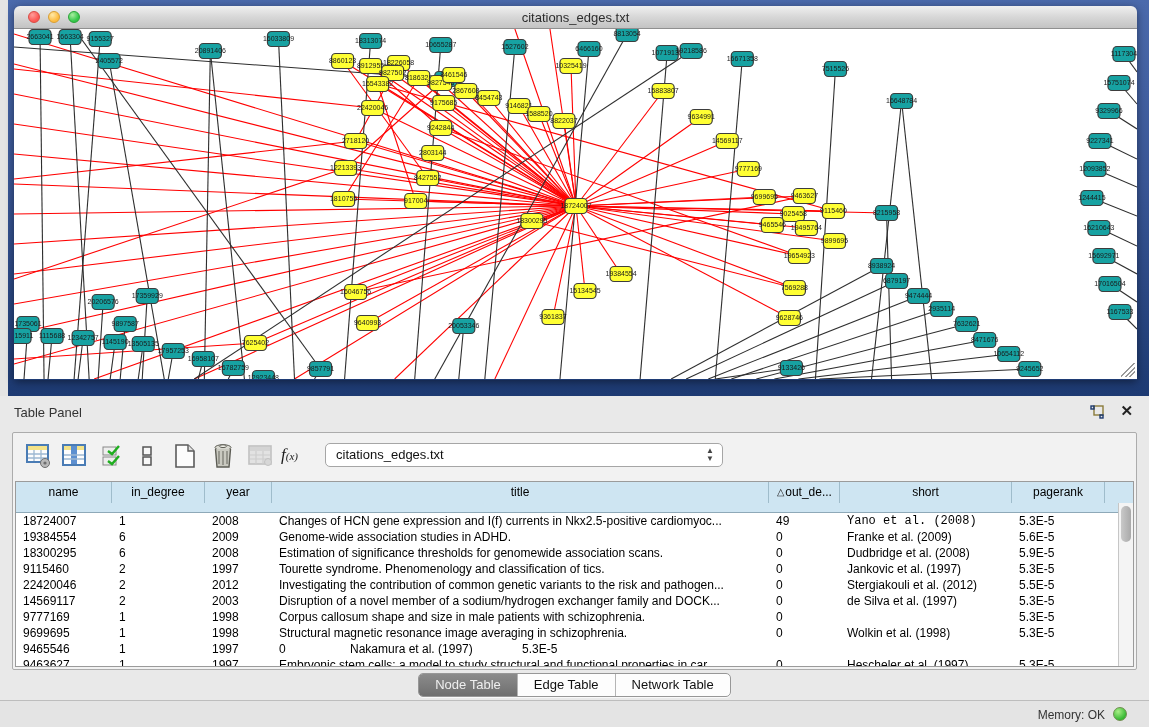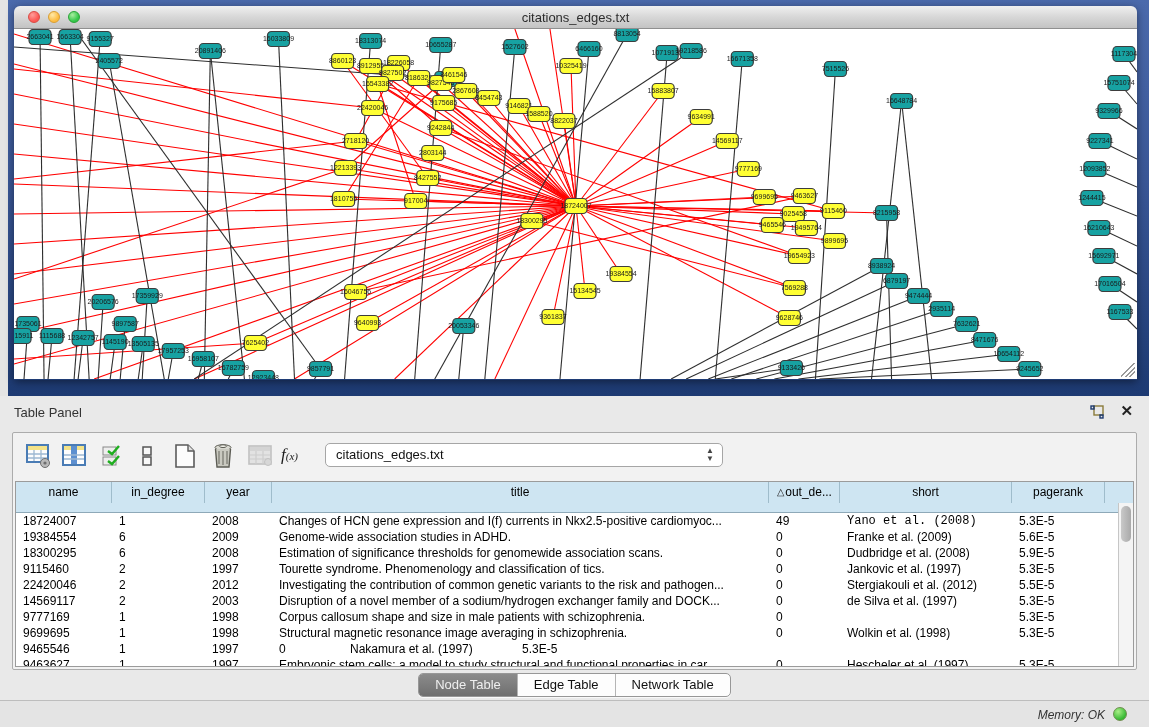--- a/index.html
+++ b/index.html
@@ -64,21 +64,21 @@
   .tabs { position:absolute; left:0; right:0; top:277px; text-align:center; }
   .seg { display:inline-flex; border:1px solid #979797; border-radius:5px; overflow:hidden;
     background:#fdfdfd; box-shadow:0 1px 1px rgba(255,255,255,.8); }
   .seg-btn { font-size:13px; padding:3px 16px 4px 16px; color:#111; border-right:1px solid #b5b5b5; }
   .seg-btn:last-child { border-right:none; }
   .seg-btn.sel { background:linear-gradient(180deg,#8b8b8b,#6f6f6f); color:#efefef; }
 
   
   .statusbar { position:absolute; left:0; right:0; top:304px; height:27px;
     background:#e4e4e4; border-top:1px solid #bdbdbd; }
-  .mem-label { position:absolute; right:44px; top:7px; font-size:12px; color:#333;font-style:italic; }
+  .mem-label { position:absolute; right:44px; top:7px; font-size:12px; color:#333; }
   .memdot { position:absolute; right:22px; top:6px; width:14px; height:14px; border-radius:50%;
     background:radial-gradient(circle at 35% 30%,#a9ef87,#37b934 70%); border:1px solid #6f8f4f; }
 </style>
 </head>
 <body>
 
 <div class="desktop">
   <div class="frame">
     <div class="titlebar">
       <span class="tl red"></span>

